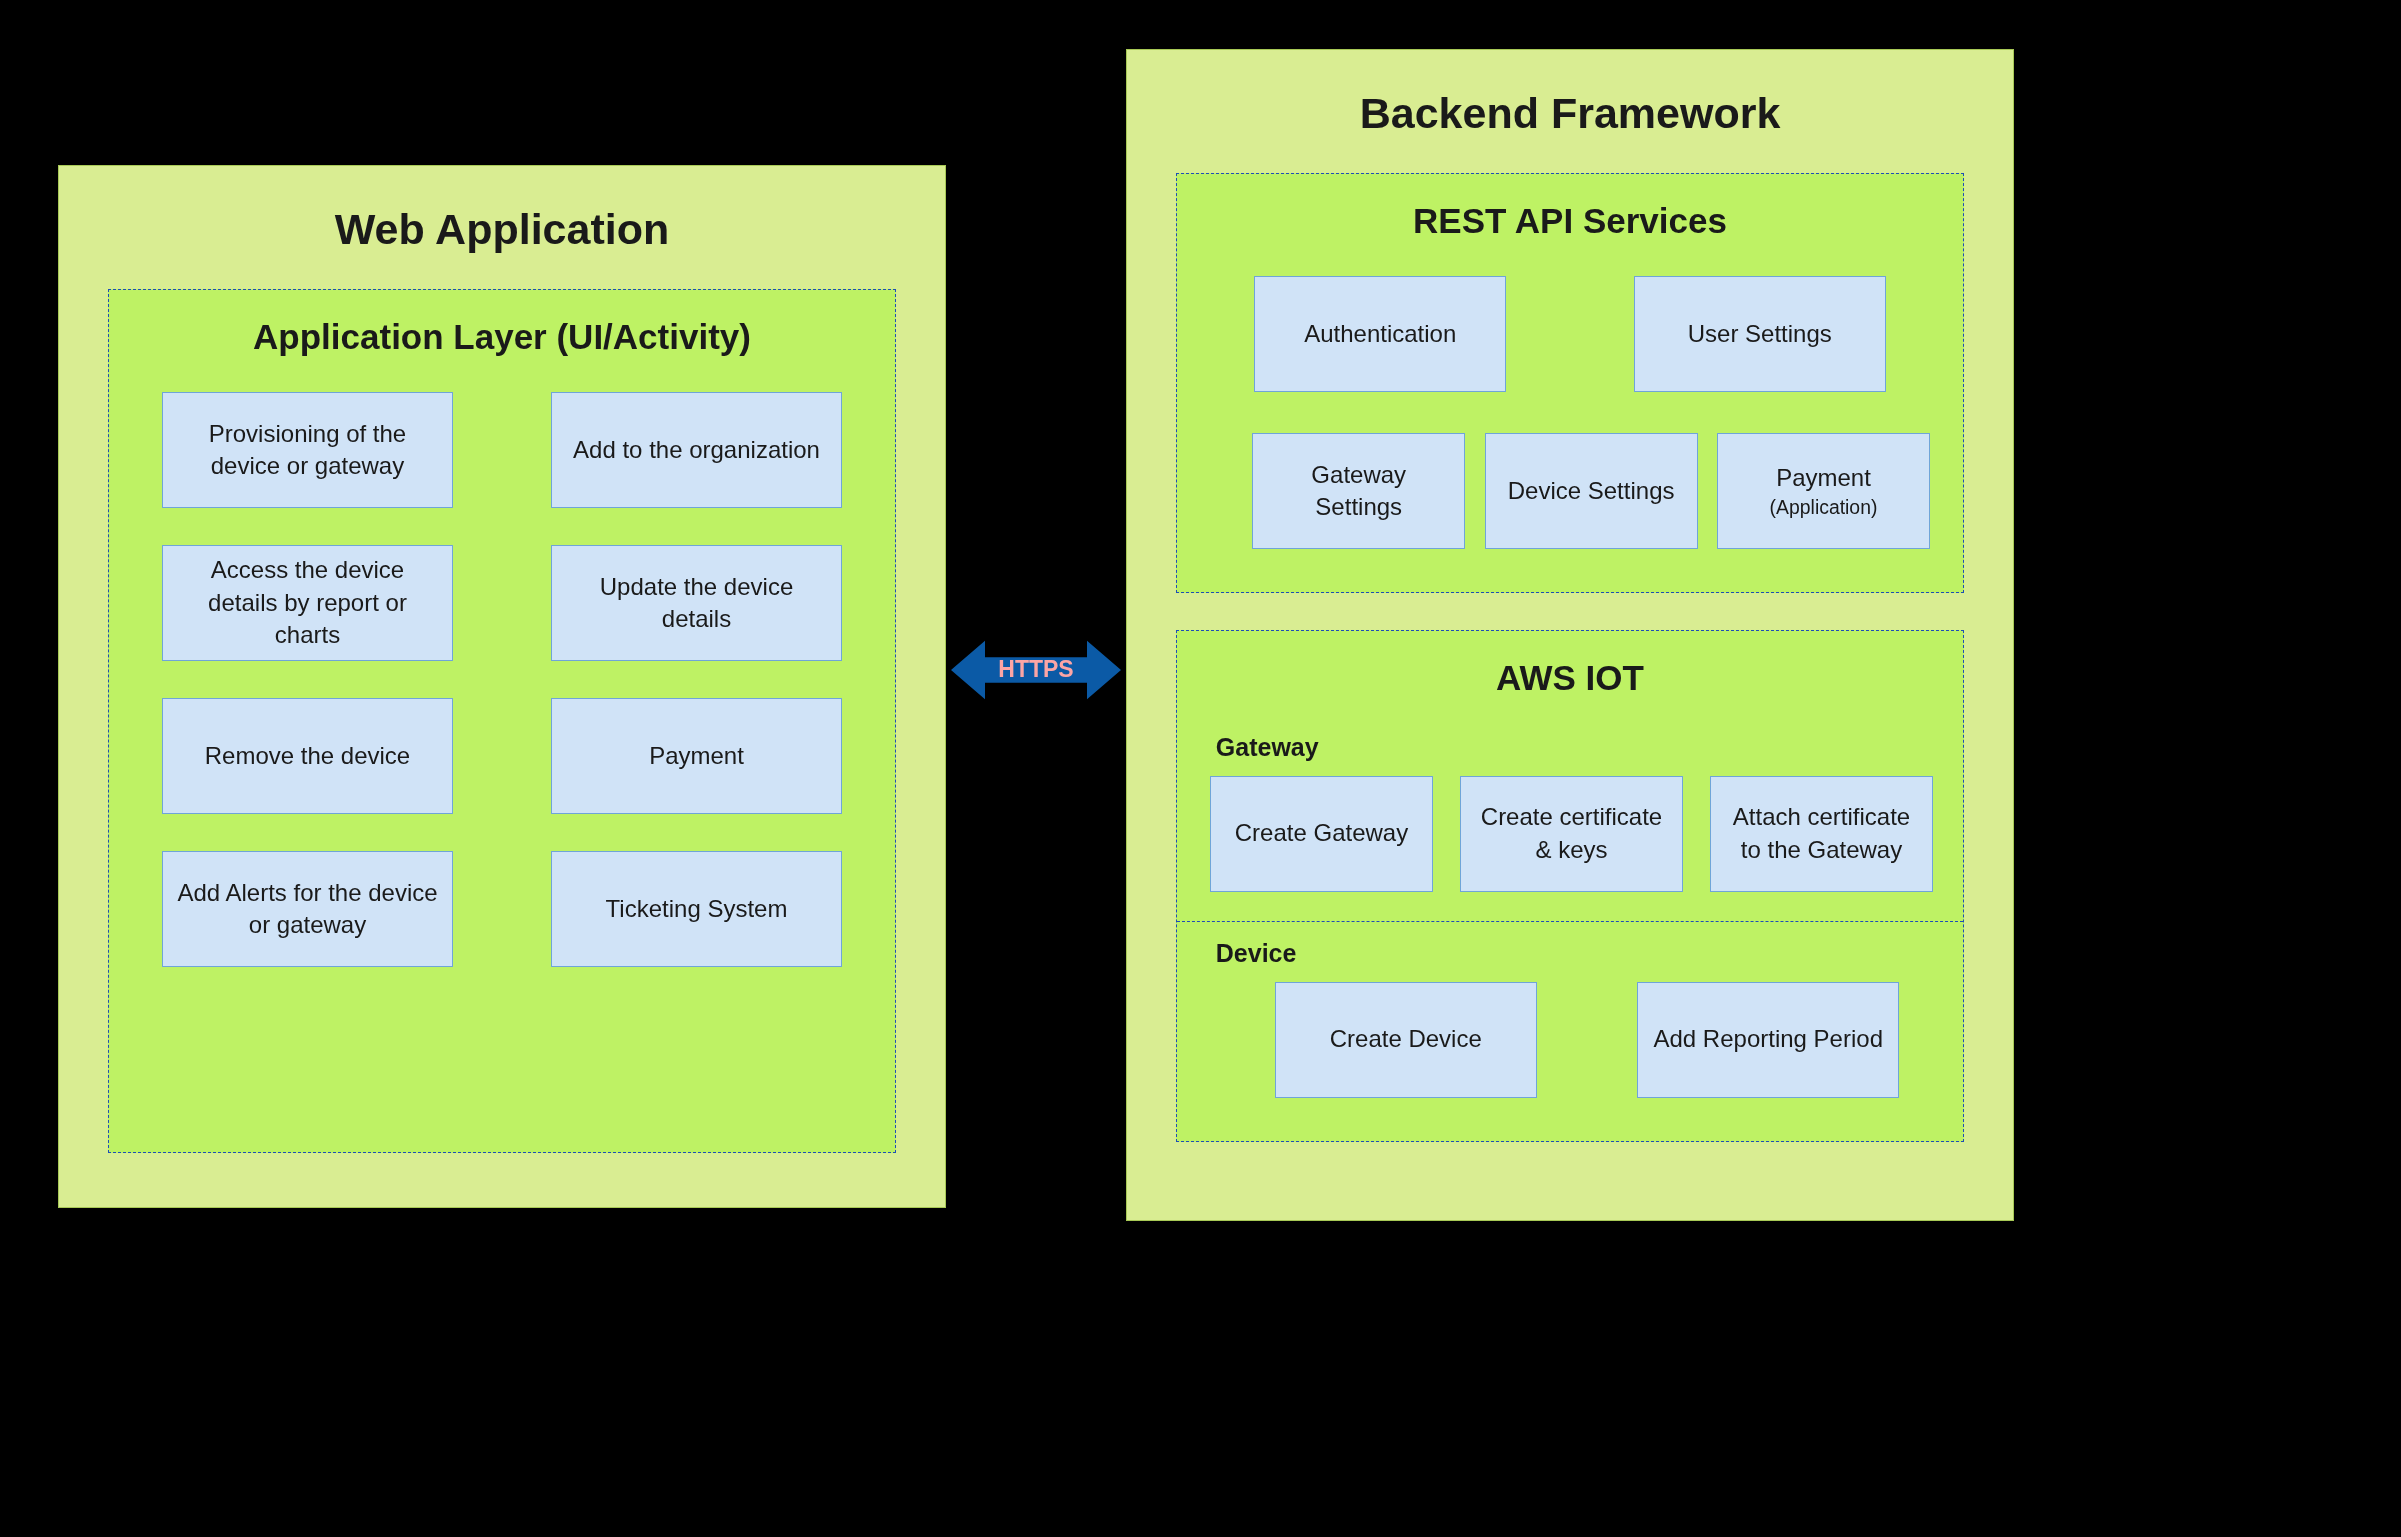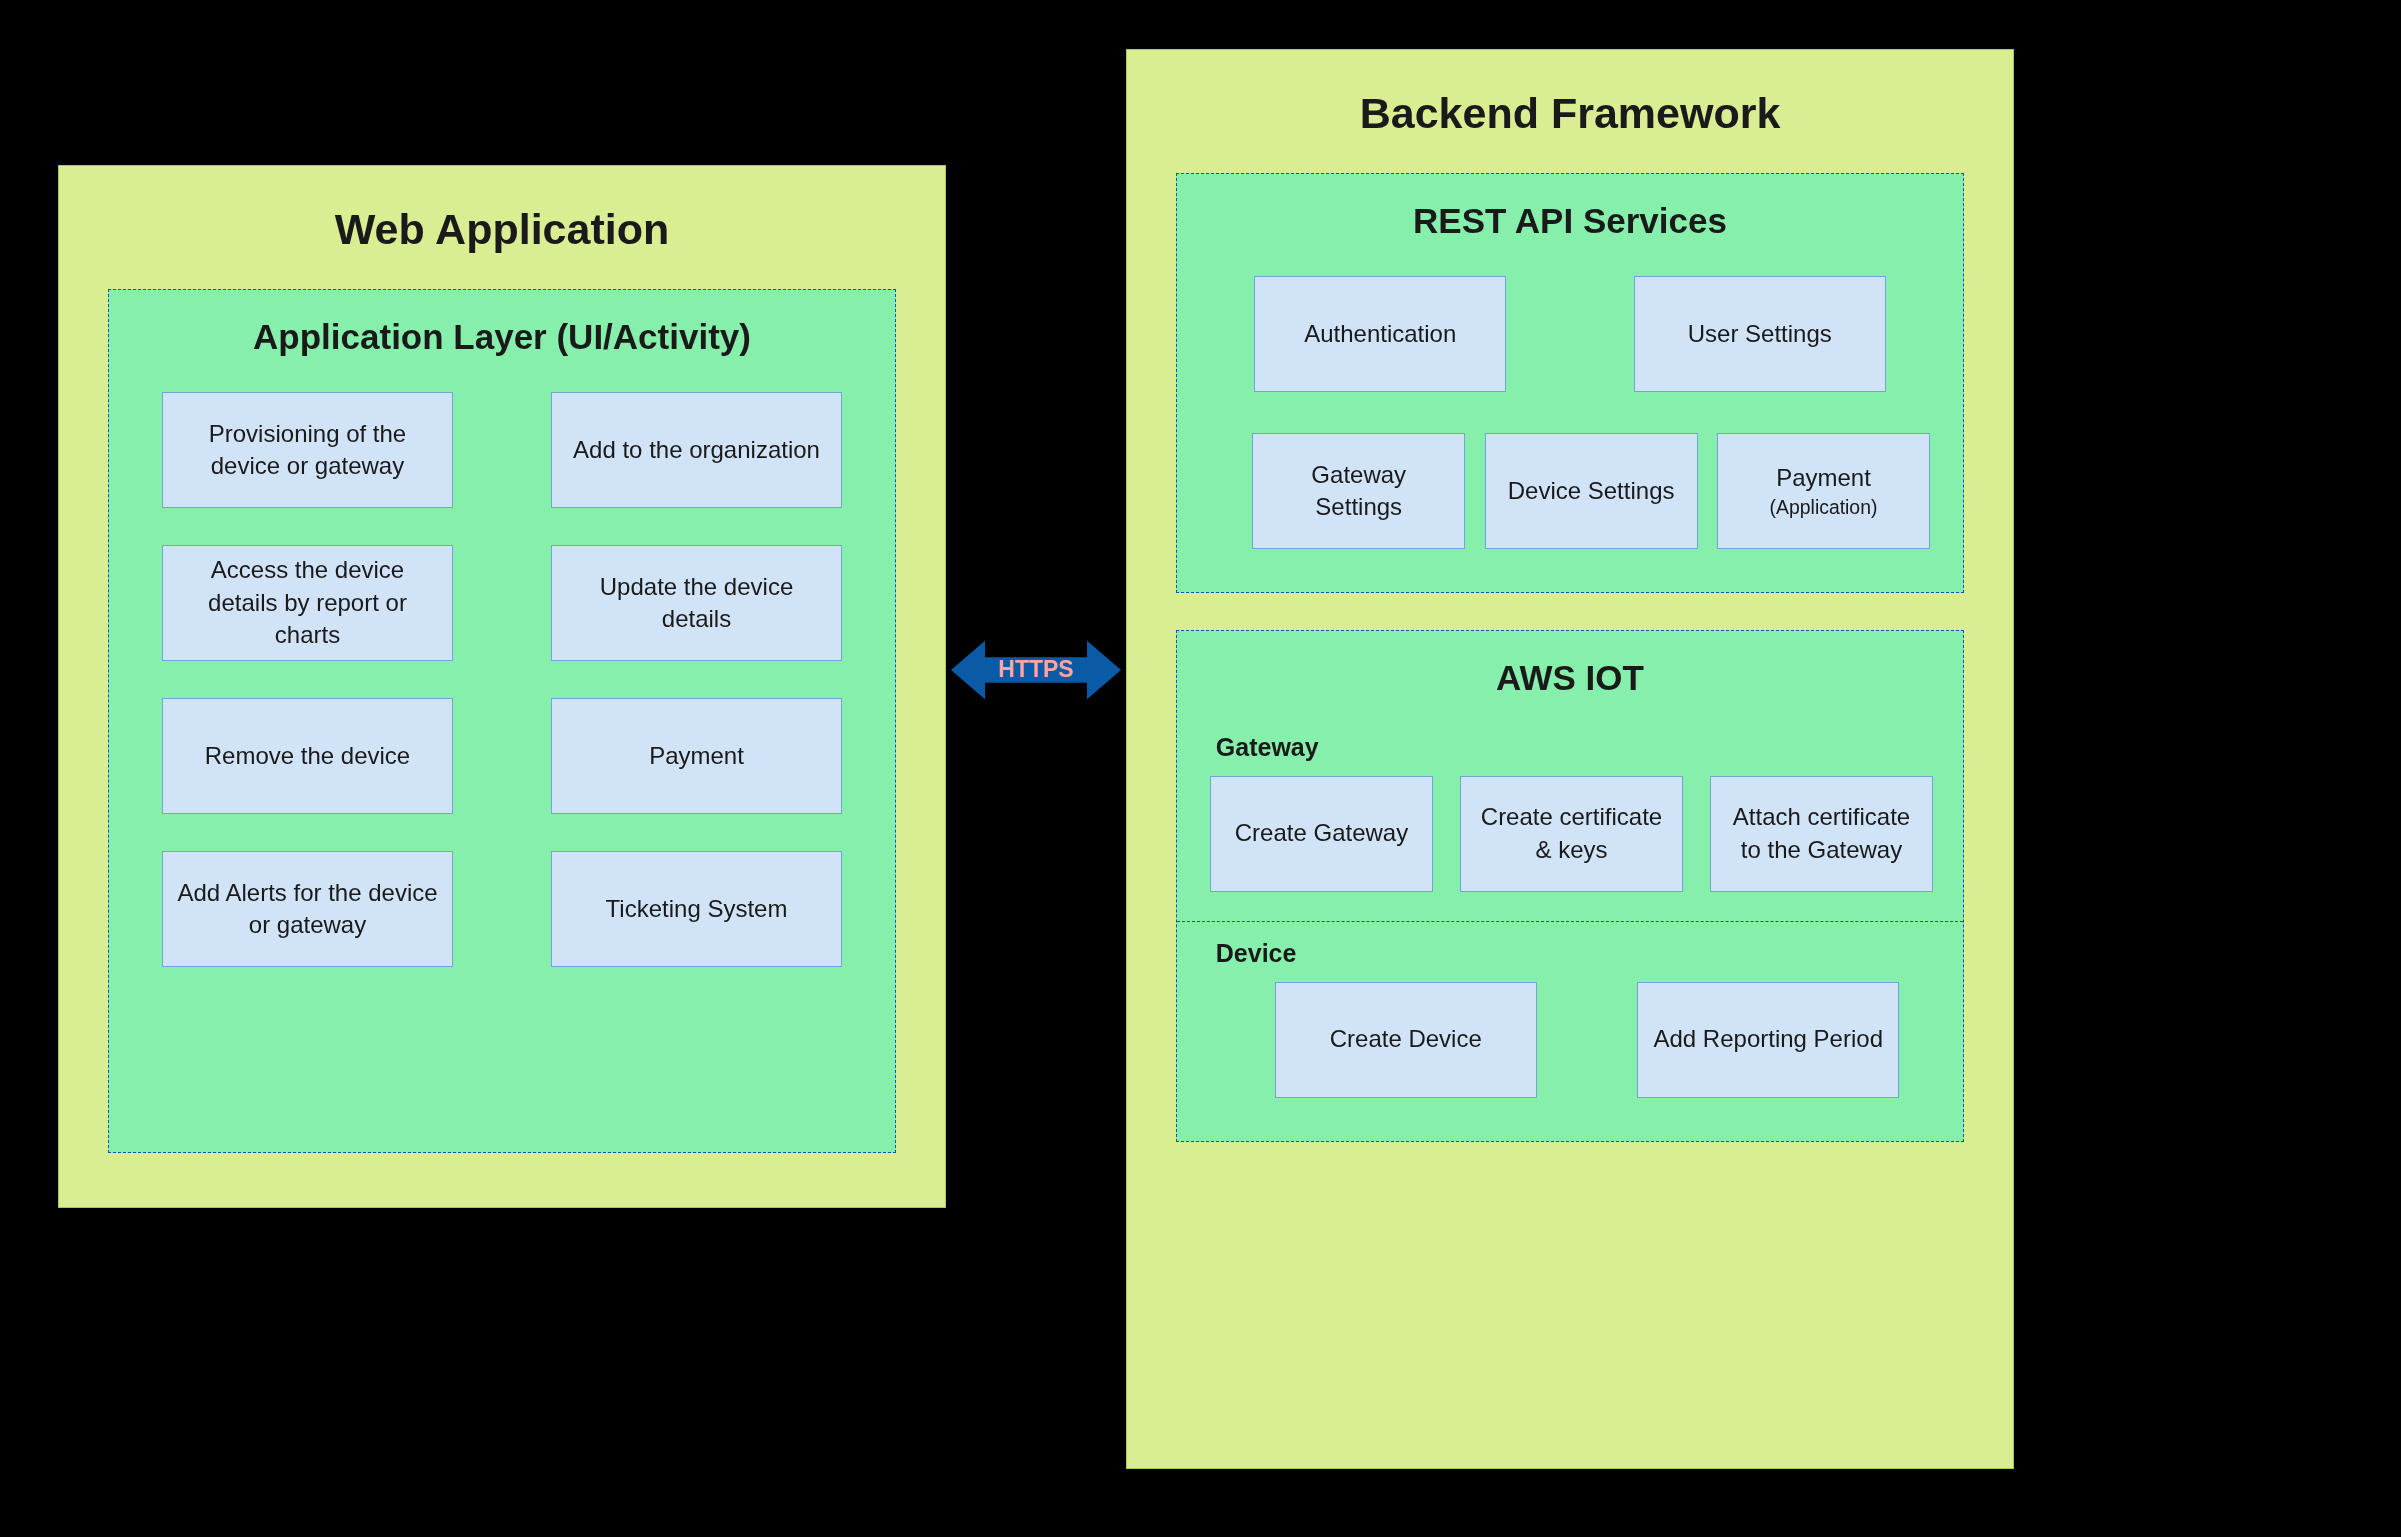--- a/index.html
+++ b/index.html
@@ -17,21 +17,21 @@
     border: 1.9px solid #a8c956;
     padding: 39px 49px 58px 49px;
   }
   .panel-title {
     font-size: 43px;
     font-weight: 700;
     text-align: center;
     margin-bottom: 35px;
   }
   .dashed-box {
-    background: #86efac;
+    background: #bef264;
     border: 1.9px dashed #1e4db7;
     padding: 27px 33px 43px 33px;
   }
   .dashed-title {
     font-size: 35px;
     font-weight: 700;
     text-align: center;
     margin-bottom: 35px;
   }
   .grid-2 {
@@ -80,21 +80,21 @@
     width: 888px;
     height: 1043px;
   }
   #web-panel .dashed-box { height: 864px; }
 
   
   #be-panel {
     left: 1126px;
     top: 49px;
     width: 888px;
-    height: 1420px;
+    height: 1172px;
   }
   #api-box { margin-bottom: 37px; }
   #api-row1 {
     display: flex;
     justify-content: space-around;
     gap: 39px;
     margin-bottom: 41px;
     align-items: flex-end;
   }
   #api-row2 {

